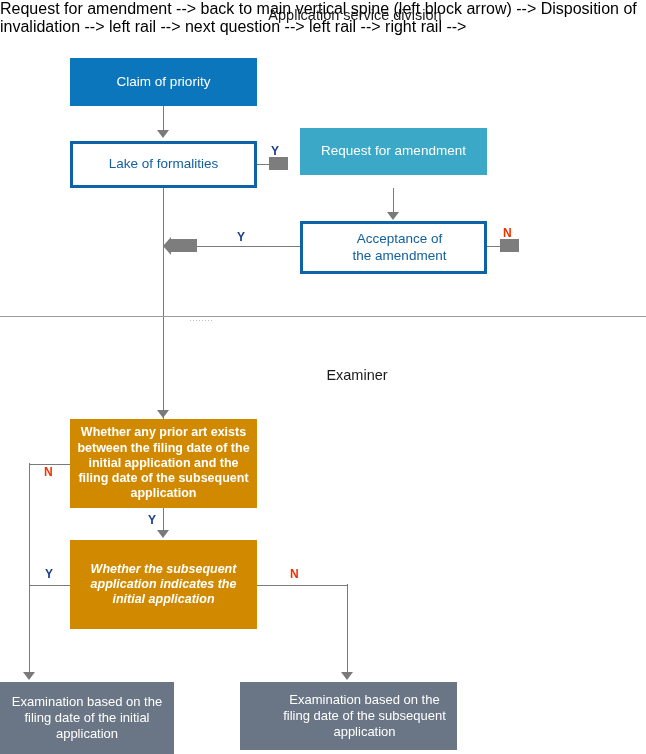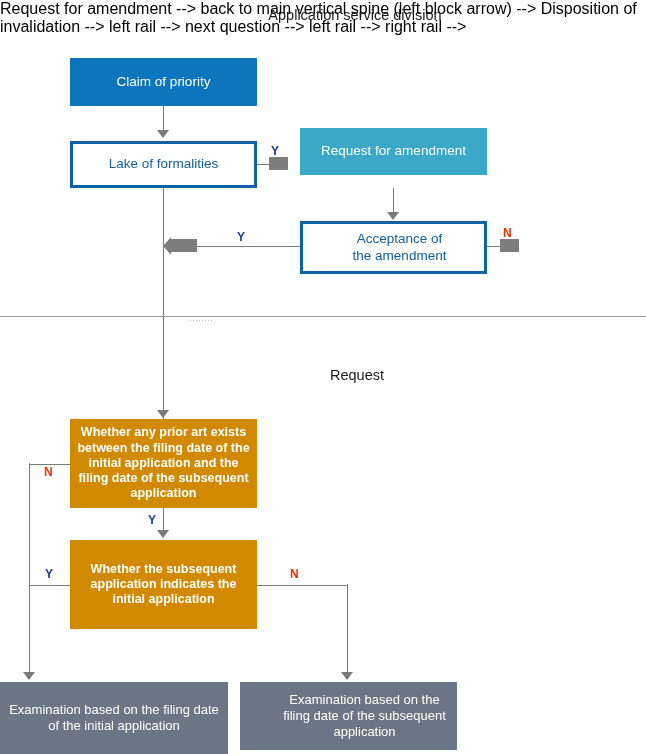--- a/index.html
+++ b/index.html
@@ -183,56 +183,56 @@
 
   
   <div class="vline" style="left:162.5px; top:188px; height:231px;"></div>
   <div class="arrow-down" style="left:157px; top:410px;"></div>
 
   
   <div class="divider" style="left:0; top:316px; width:646px;"></div>
   <div class="divider-dots" style="left:190px; top:320px; width:22px;"></div>
 
   
-  <div class="section-title" style="left:245px; top:367px; width:160px;">Request</div>
+  <div class="section-title" style="left:245px; top:367px; width:160px;">Examiner</div>
 
   
   <div class="node node-orange" style="left:70px; top:419px; width:187px; height:89px;">
     <span>Whether any prior art exists between the filing date of the initial application and the filing date of the subsequent application</span>
   </div>
 
    left rail --&gt;
   <div class="hline" style="left:29px; top:463.5px; width:41px;"></div>
   <div class="branch-label label-n" style="left:44px; top:466px;">N</div>
 
    next question --&gt;
   <div class="vline" style="left:162.5px; top:508px; height:24px;"></div>
   <div class="arrow-down" style="left:157px; top:530px;"></div>
   <div class="branch-label label-y" style="left:148px; top:514px;">Y</div>
 
-  <div class="node node-orange" style="left:70px; top:540px; width:187px; height:89px;">
+  <div class="node node-orange" style="left:70px; top:540px; width:187px; height:89px;font-style:italic;">
     <span>Whether the subsequent application indicates the initial application</span>
   </div>
 
    left rail --&gt;
   <div class="hline" style="left:29px; top:584.5px; width:41px;"></div>
   <div class="branch-label label-y" style="left:45px; top:568px;">Y</div>
 
   
   <div class="vline" style="left:28.6px; top:463px; height:212px;"></div>
   <div class="arrow-down" style="left:23px; top:672px;"></div>
 
    right rail --&gt;
   <div class="hline" style="left:257px; top:584.5px; width:91px;"></div>
   <div class="branch-label label-n" style="left:290px; top:568px;">N</div>
   <div class="vline" style="left:346.6px; top:584px; height:91px;"></div>
   <div class="arrow-down" style="left:341px; top:672px;"></div>
 
   
-  <div class="node node-slate" style="left:0; top:682px; width:228px; height:72px;">
+  <div class="node node-slate" style="left:0; top:682px; width:174px; height:72px;">
     <span>Examination based on the filing date of the initial application</span>
   </div>
 
   <div class="node node-slate" style="left:240px; top:682px; width:217px; height:68px;padding-left:32px;">
     <span>Examination based on the filing date of the subsequent application</span>
   </div>
 
 </div>
 
 </body></html>

